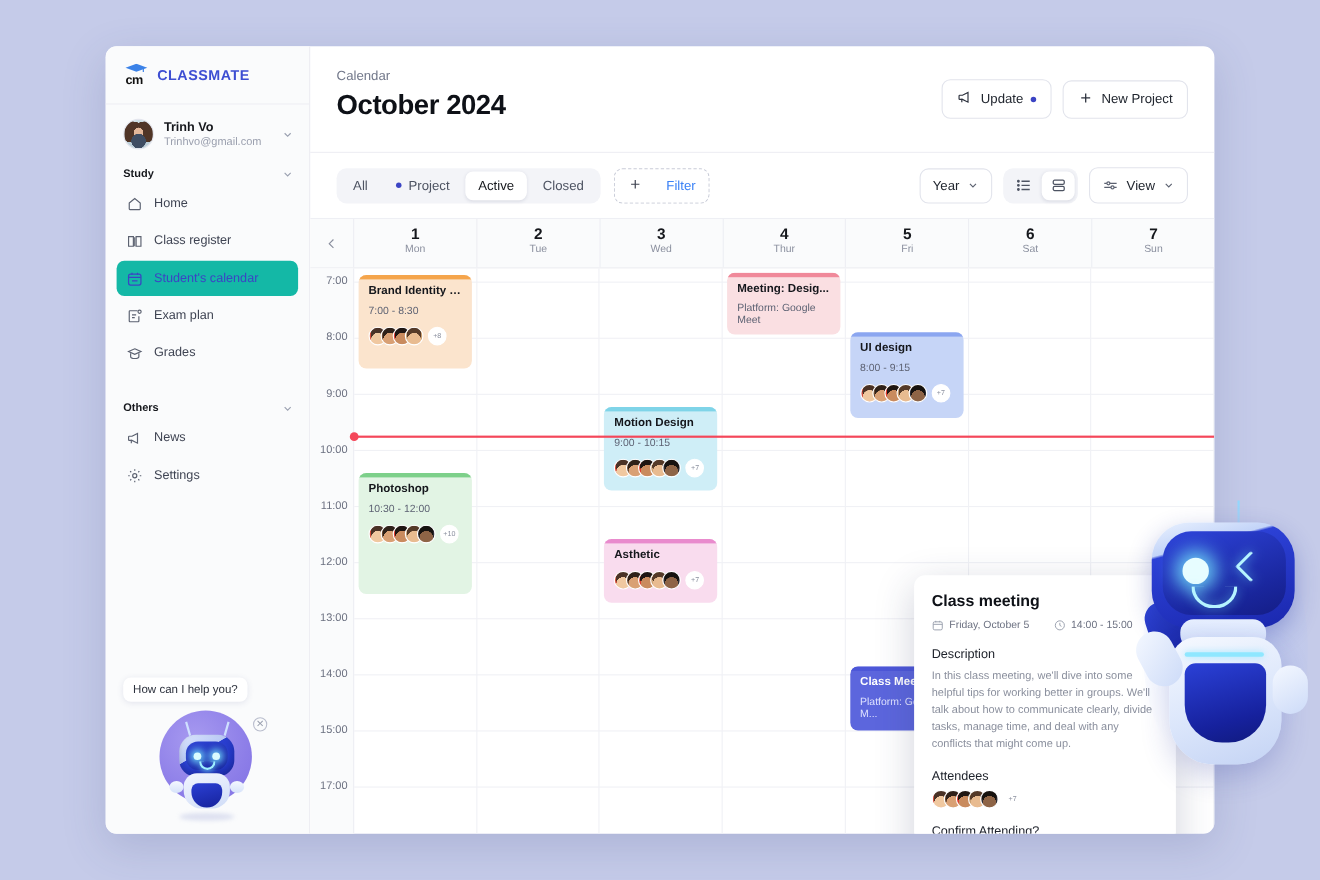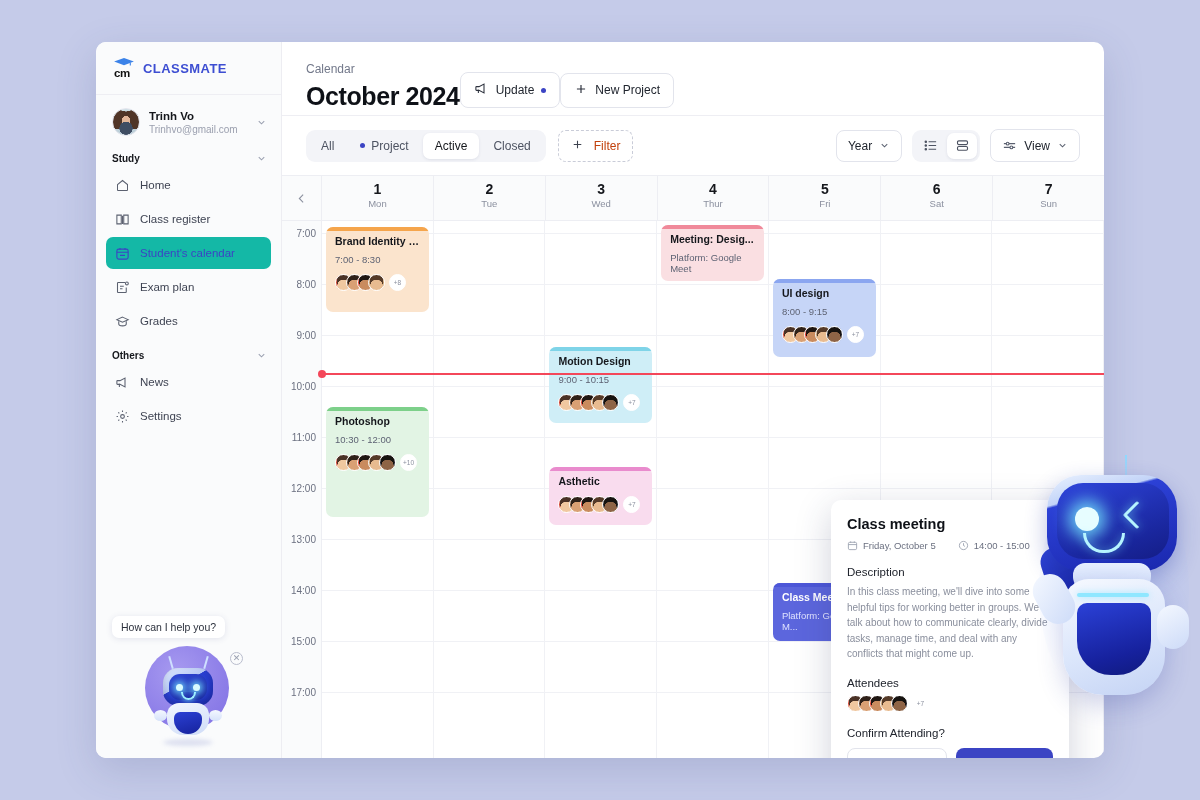--- a/index.html
+++ b/index.html
@@ -137,27 +137,27 @@
   .bot-close {
     position: absolute; right: 6px; top: 12px; width: 13px; height: 13px;
     border-radius: 50%; border: 1px solid #b9bdcd; color: #9aa0b0;
     font-size: 9px; line-height: 11px; text-align: center; cursor: pointer;
     background: #fafbfc;
   }
 
   
   .main { flex: 1; min-width: 0; display: flex; flex-direction: column; position: relative; }
   .topbar {
-    display: flex; align-items: flex-end; 
-    padding: 20px 24px 4px 24px;
+    display: flex; align-items: flex-end; justify-content: space-between;
+    padding: 20px 24px 27px 24px;
     border-bottom: 1px solid #eeeef3;
   }
   .crumb { font-size: 12px; color: #72788a; }
   .title { font-size: 25px; font-weight: bold; color: #0e1117; margin-top: 6px; letter-spacing: -.4px; }
-  .top-actions { display: flex; align-items: center; padding-bottom: 3px; }
+  .top-actions { display: flex; gap: 10px; align-items: center; padding-bottom: 3px; }
   .btn {
     display: flex; align-items: center; gap: 7px;
     border: 1px solid #e2e4ec; border-radius: 8px;
     background: #fff; padding: 8px 13px;
     font-size: 12px; color: #21262f; cursor: pointer;
   }
   .dot-blue { width: 5px; height: 5px; border-radius: 50%; background: #3b44c4; }
 
   .filterbar {
     display: flex; align-items: center; justify-content: space-between;
@@ -167,23 +167,23 @@
     display: flex; align-items: center; gap: 2px;
     background: #f3f4f8; border-radius: 9px; padding: 3px;
   }
   .seg-item {
     display: flex; align-items: center; gap: 6px;
     padding: 6px 12px; border-radius: 7px;
     font-size: 12px; color: #4d5362; cursor: pointer;
   }
   .seg-item.sel { background: #fff; color: #15171c; box-shadow: 0 1px 3px rgba(40,50,90,.1); }
   .filter-btn {
-    display: flex; align-items: center; gap: 10px;
+    display: flex; align-items: center; gap: 22px;
     border: 1px dashed #c9ccd8; border-radius: 8px;
-    padding: 7px 12px; font-size: 12px; color: #c2410c;
+    padding: 7px 12px; font-size: 12px; color: #3b82f6;
     margin-left: 12px; cursor: pointer; background: #fff;
   }
   .right-tools { display: flex; align-items: center; gap: 10px; }
   .tool-btn {
     display: flex; align-items: center; gap: 7px;
     border: 1px solid #e2e4ec; border-radius: 8px;
     background: #fff; padding: 8px 11px;
     font-size: 12px; color: #21262f; cursor: pointer;
   }
   .icon-group { display: flex; gap: 2px; background: #f3f4f8; border-radius: 9px; padding: 3px; }
@@ -424,21 +424,21 @@
       <div class="nav-item">
         <span class="ico">
           <svg width="15" height="15" viewBox="0 0 24 24" fill="none" stroke="currentColor" stroke-width="1.7">
               <path d="M12 5 21 9l-9 4-9-4z"></path>
               <path d="M6 11.5V16c0 1.5 2.7 3 6 3s6-1.5 6-3v-4.5"></path>
             </svg>
         </span>
         <span>Grades</span>
       </div>
 
-      <div class="group-head" style="margin-top:6px">
+      <div class="group-head" style="margin-top:22px">
         <span class="t">Others</span>
         <svg class="chev" width="11" height="11" viewBox="0 0 24 24" fill="none" stroke="currentColor" stroke-width="2.2">
             <path d="M6 9l6 6 6-6"></path>
           </svg>
       </div>
 
       <div class="nav-item">
         <span class="ico">
           <svg width="15" height="15" viewBox="0 0 24 24" fill="none" stroke="currentColor" stroke-width="1.7">
               <path d="M4 9h4l8-4v14l-8-4H4a1 1 0 0 1-1-1v-4a1 1 0 0 1 1-1z"></path>

